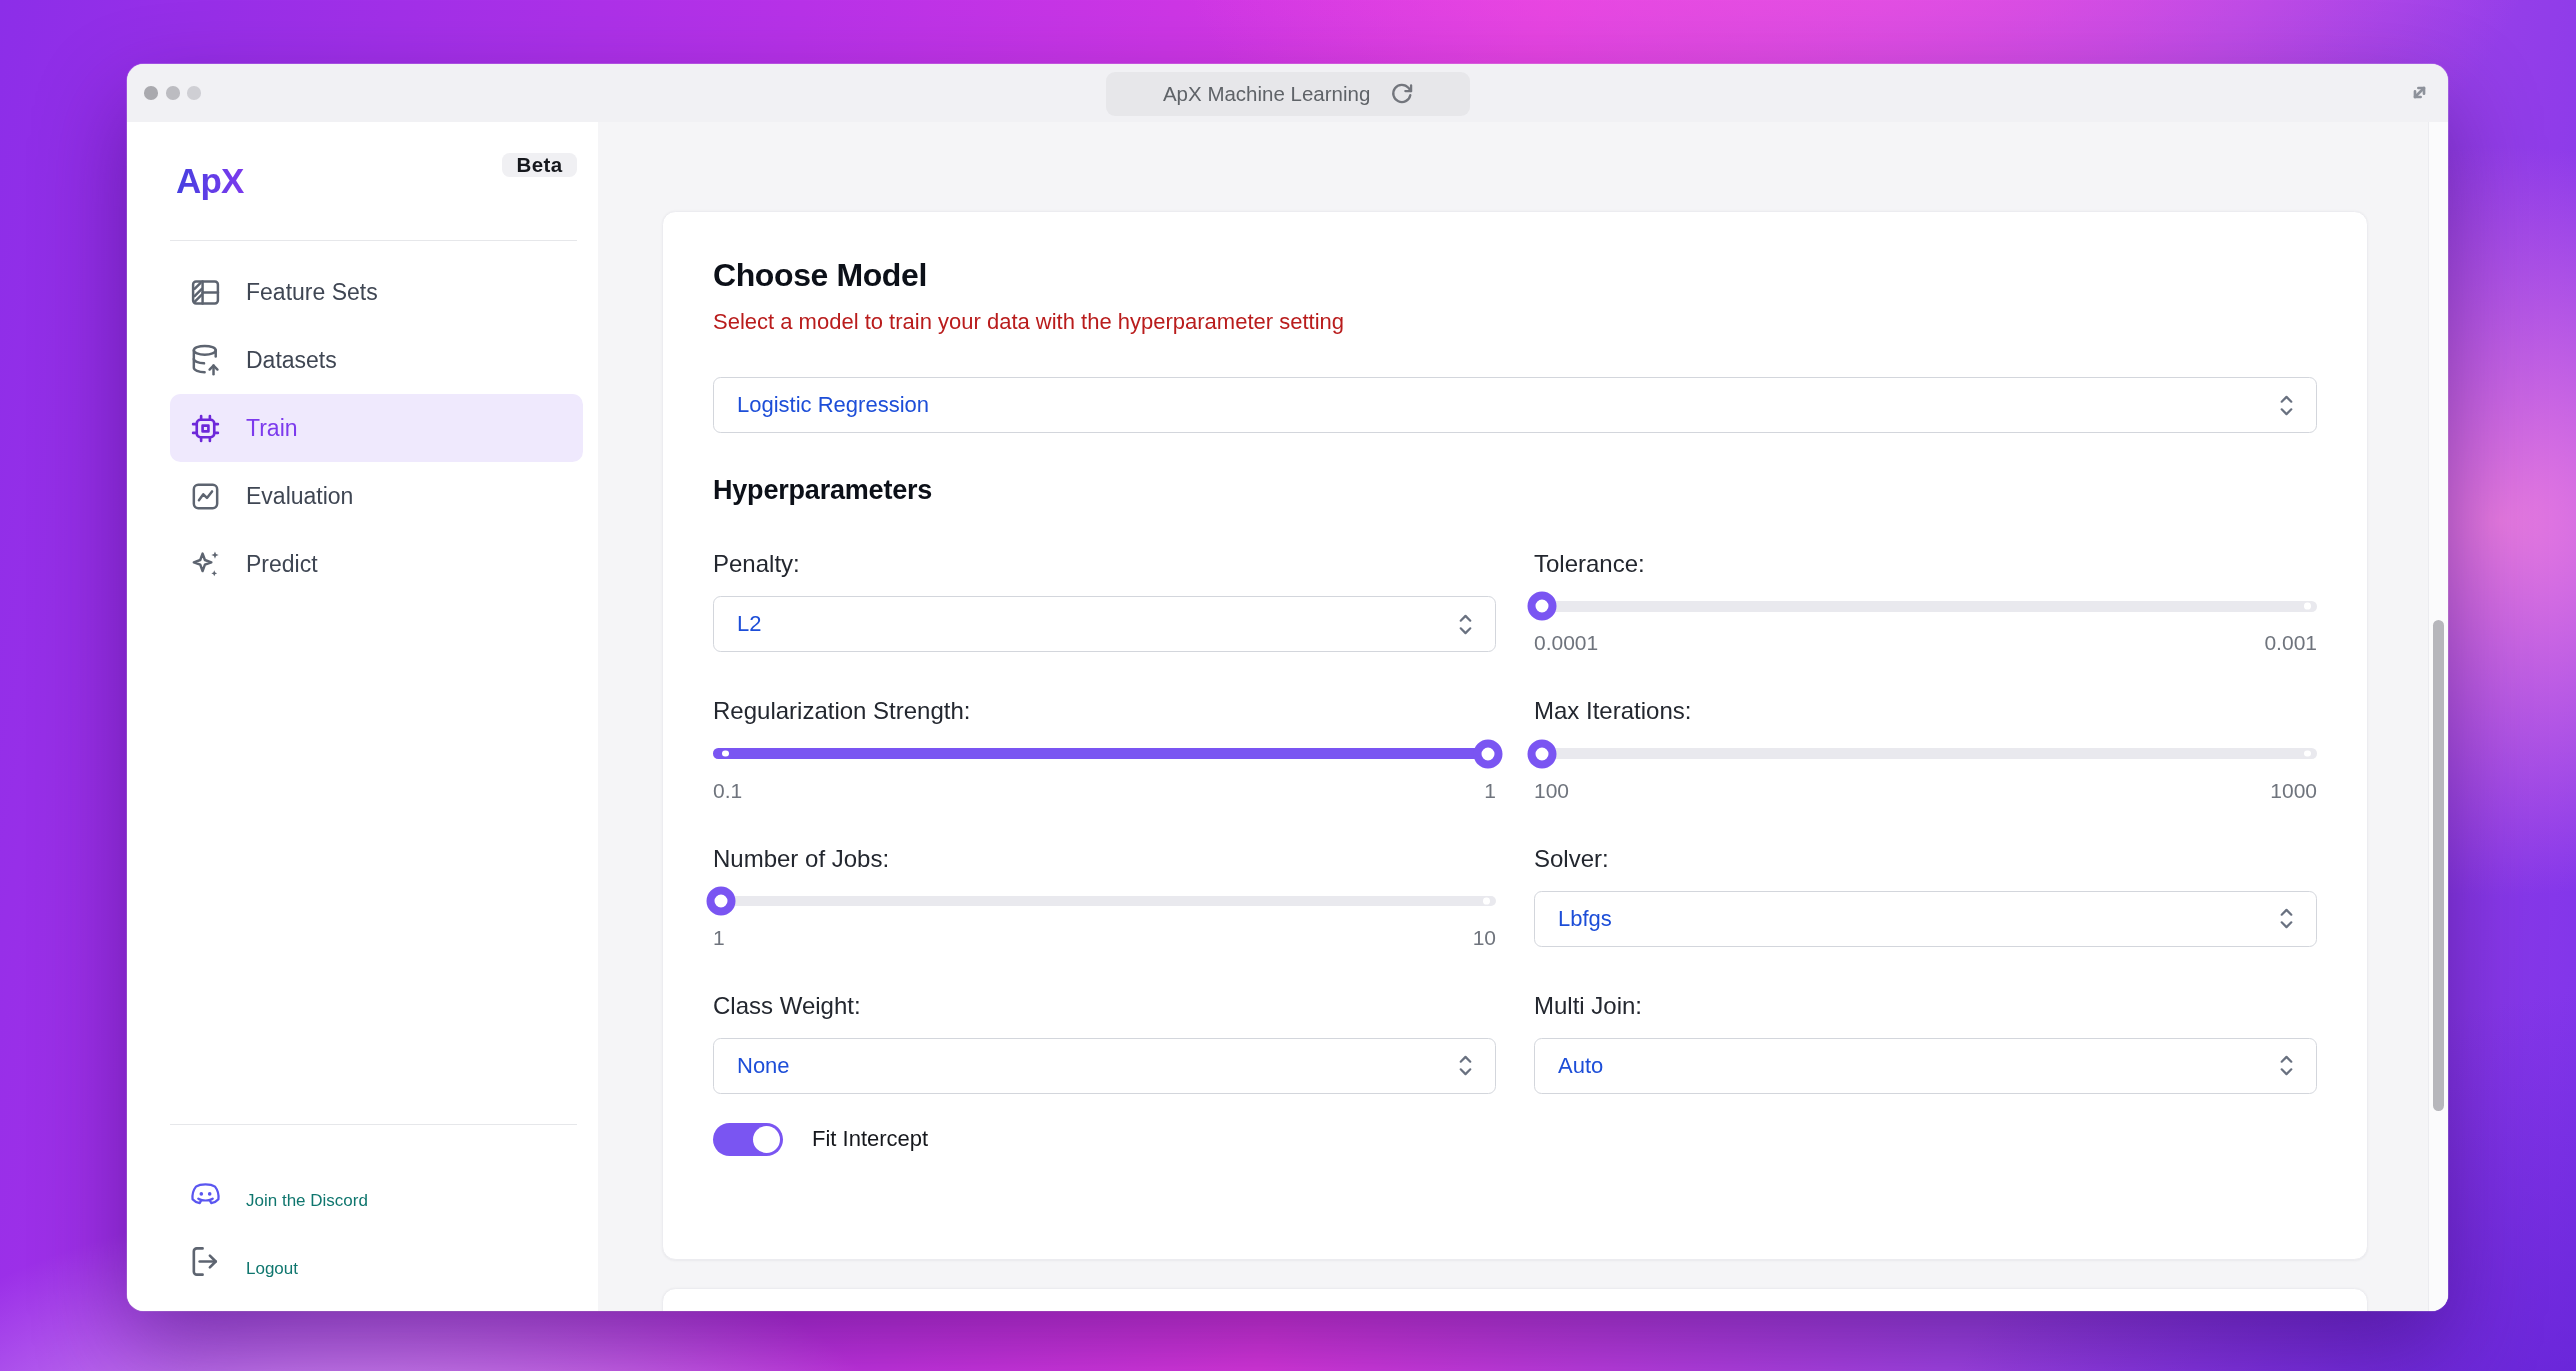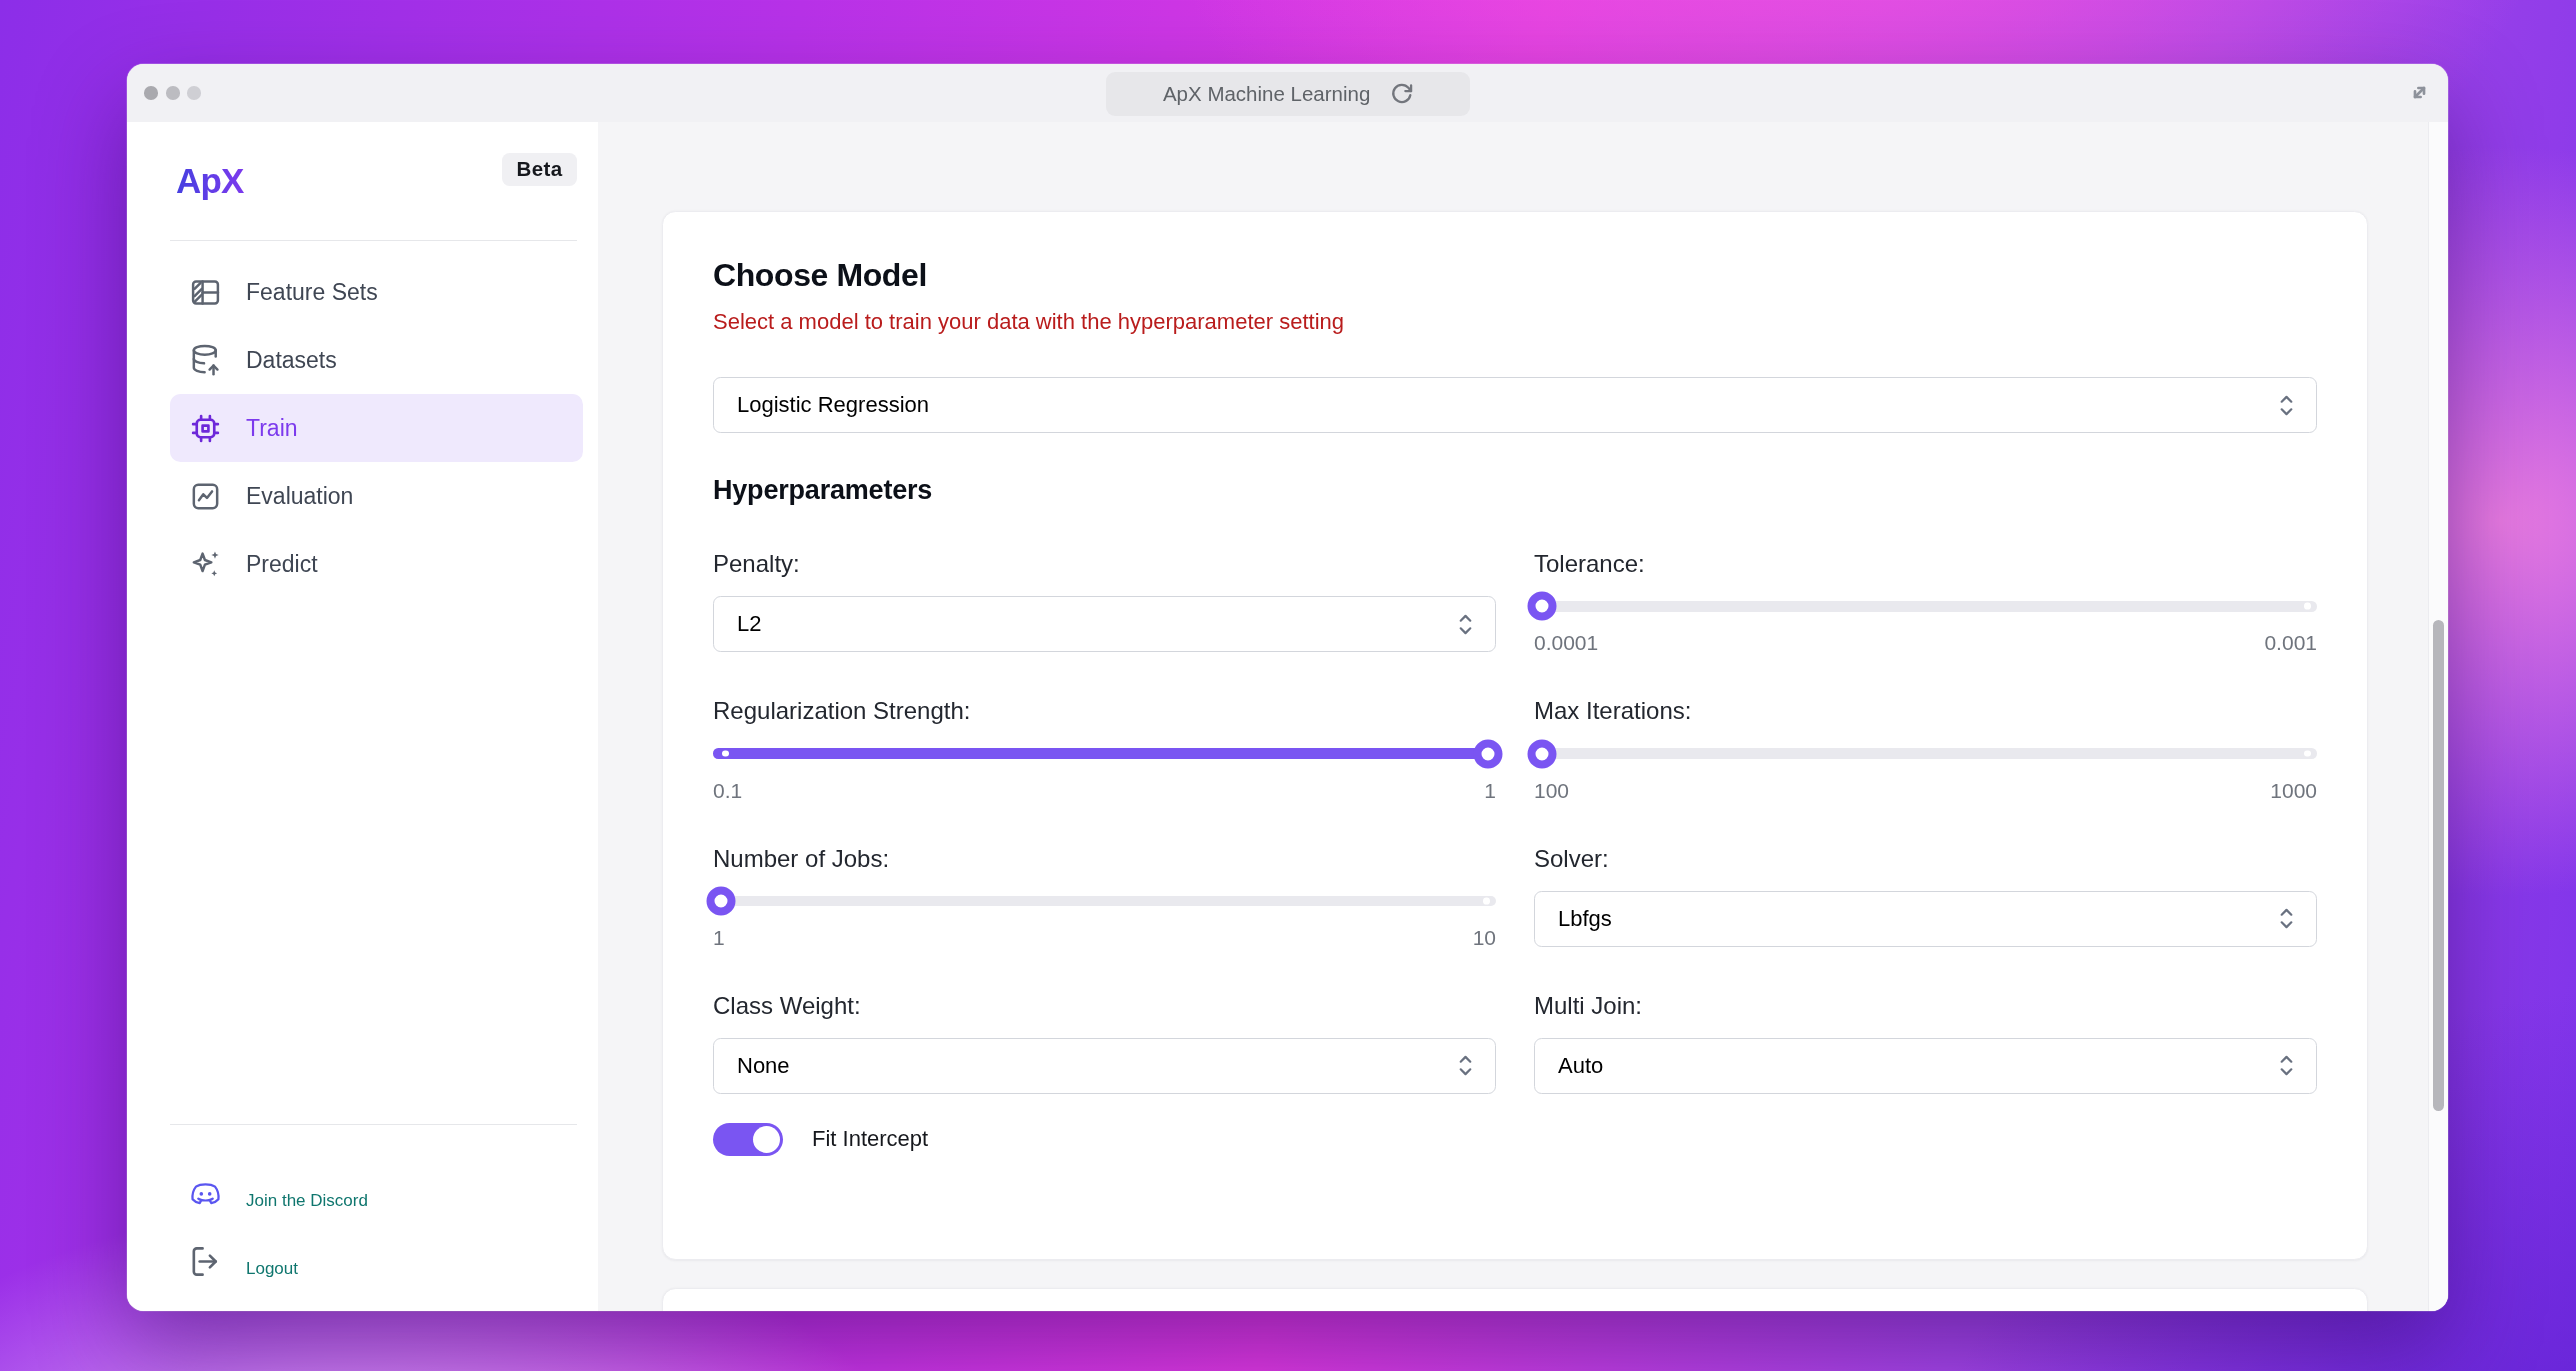--- a/index.html
+++ b/index.html
@@ -37,21 +37,21 @@
   
   .sidebar{
     position:absolute; left:0; top:58px; width:471px; height:1190px; background:#ffffff;
   }
   .logo-row{ position:absolute; left:0; top:36px; width:100%; height:45px; }
   .logo{
     position:absolute; left:49px; top:3px; font-size:35px; font-weight:800; letter-spacing:-0.8px;
     background:linear-gradient(90deg,#4640e0,#7c3aed); -webkit-background-clip:text; background-clip:text; color:transparent;
   }
   .beta-badge{
-    position:absolute; right:21px; top:-5.3px; height:33px; padding:0 14.4px; background:#f0f0f3; border-radius:7.6px;
+    position:absolute; right:21px; top:-5.3px; height:24px; padding:0 14.4px; background:#f0f0f3; border-radius:7.6px;
     display:flex; align-items:center; font-size:20.5px; font-weight:700; color:#16181d; letter-spacing:0.4px;
   }
   .side-divider{ position:absolute; left:43px; right:21px; height:0.8px; background:#e6e7ea; }
   .d-top{ top:118px; } .d-bottom{ top:1002px; }
   .nav{ position:absolute; left:0; top:136px; width:100%; }
   .nav-item{
     position:relative; margin:0 15px 0 43px; height:68px; border-radius:10.6px;
     display:flex; align-items:center; gap:23px; padding-left:18px;
     color:#3f4653; font-size:23px;
   }
@@ -85,21 +85,21 @@
   .card2{ top:1166px; height:212px; padding:36px 50px 0; }
 
   .h1{ font-size:32px; font-weight:800; color:#0c1018; letter-spacing:-0.4px; }
   .subtitle{ margin-top:15px; font-size:22px; color:#b91c1c; }
   .h2{ margin-top:42px; font-size:27px; font-weight:800; color:#0c1018; letter-spacing:-0.2px; }
 
   .select{
     height:56px; border:1.5px solid #d3d6dc; border-radius:7.6px; background:#fff;
     display:flex; align-items:center; justify-content:space-between; padding:0 18px 0 23px;
   }
-  .select .val{ font-size:22px; color:#000000; }
+  .select .val{ font-size:22px; color:#1d4ed8; }
   .select .chev{ width:23px; height:29px; color:#697180; }
   .model-select{ margin-top:42px; }
 
   .grid{
     margin-top:44px; display:grid; grid-template-columns:1fr 1fr; column-gap:38px; row-gap:42px;
   }
   .field-label{ font-size:24px; color:#23272f; margin-bottom:18px; }
 
   .slider .track{ position:relative; margin-top:23px; height:10.6px; background:#e9e9ee; border-radius:5.3px; }
   .slider .fill{ position:absolute; left:0; top:0; bottom:0; width:0; background:#7a55f2; border-radius:5.3px; }

